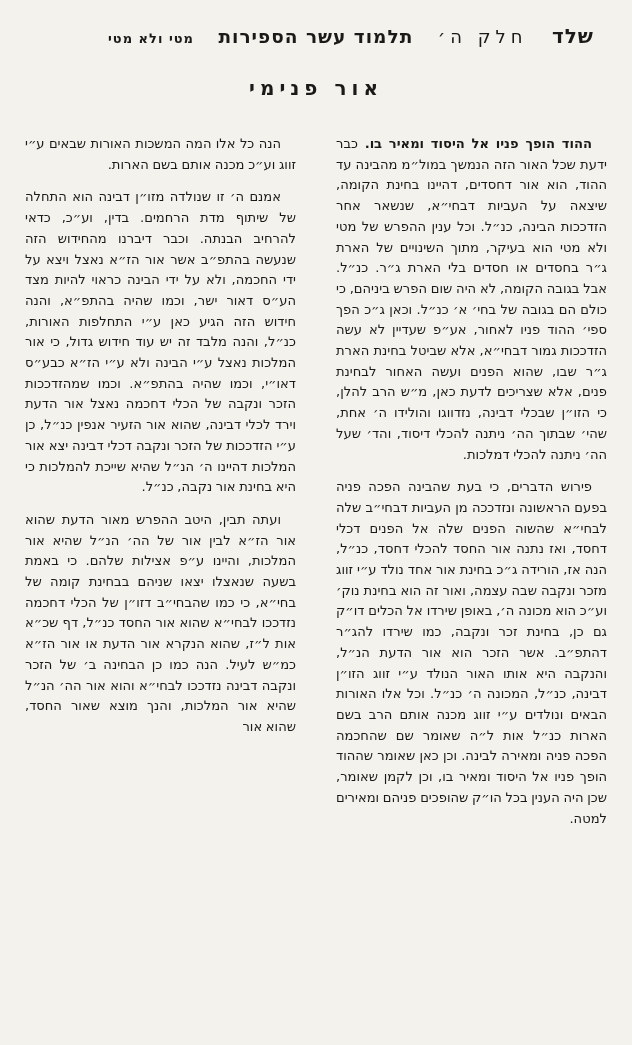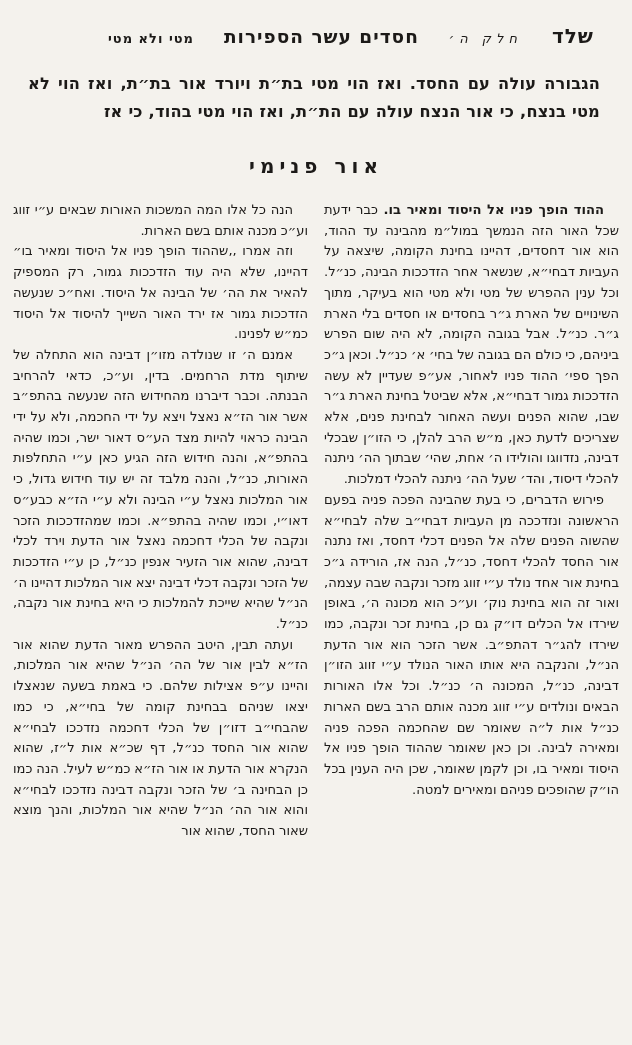--- a/index.html
+++ b/index.html
@@ -18,21 +18,21 @@
     overflow: hidden;
   }
   
   .page-header {
     display: flex;
     align-items: baseline;
     justify-content: space-between;
     padding: 24px 38px 0 108px;
   }
   .page-number { font-weight: bold; font-size: 20px; letter-spacing: 1px; }
-  .part-label  { font-size: 13px; letter-spacing: 5px; font-style: italic; }
+  .part-label  { font-size: 18px; letter-spacing: 5px; }
   .book-title  { font-weight: bold; font-size: 18.5px; letter-spacing: 1px; }
   .section-label { font-size: 13px; letter-spacing: 1px; font-weight: bold; }
   
   .intro {
     margin: 22px 32px 0 28px;
     font-weight: bold;
     font-size: 16.2px;
     line-height: 28px;
     text-align: justify;
     letter-spacing: 0.2px;
@@ -49,66 +49,62 @@
   .columns {
     display: flex;
     gap: 16px;
     margin-top: 22px;
     padding: 0 13px;
     height: 840px;
     overflow: hidden;
   }
   .column { flex: 1 1 0; }
   .column p {
-    margin: 0;
+    margin: 12px;
     font-size: 13.1px;
     line-height: 20.7px;
     text-align: justify;
     text-indent: 15px;
     word-spacing: -0.5px;
   }
   .para-lead { font-weight: bold; }
   .para-lead:empty { display: none; }
   .para-lead::after { content: " "; }
 </style>
 </head>
 <body>
 
 <div class="page">
 
   <div class="page-header">
     <span class="page-number">שלד</span>
     <span class="part-label">חלק ה׳</span>
-    <span class="book-title">חסדים עשר הספירות</span>
+    <span class="book-title">תלמוד עשר הספירות</span>
     <span class="section-label">מטי ולא מטי</span>
   </div>
 
-  <p class="intro">הגבורה עולה עם החסד. ואז הוי מטי בת״ת ויורד אור בת״ת, ואז הוי לא מטי בנצח, כי אור הנצח עולה עם הת״ת, ואז הוי מטי בהוד, כי אז</p>
 
   <div class="inner-light-heading">אור פנימי</div>
 
   <div class="columns">
 
     <div class="column">
       <p>
         <span class="para-lead">ההוד הופך פניו אל היסוד ומאיר בו.</span><span>כבר ידעת שכל האור הזה הנמשך במול״מ מהבינה עד ההוד, הוא אור דחסדים, דהיינו בחינת הקומה, שיצאה על העביות דבחי״א, שנשאר אחר הזדככות הבינה, כנ״ל. וכל ענין ההפרש של מטי ולא מטי הוא בעיקר, מתוך השינויים של הארת ג״ר בחסדים או חסדים בלי הארת ג״ר. כנ״ל. אבל בגובה הקומה, לא היה שום הפרש ביניהם, כי כולם הם בגובה של בחי׳ א׳ כנ״ל. וכאן ג״כ הפך ספי׳ ההוד פניו לאחור, אע״פ שעדיין לא עשה הזדככות גמור דבחי״א, אלא שביטל בחינת הארת ג״ר שבו, שהוא הפנים ועשה האחור לבחינת פנים, אלא שצריכים לדעת כאן, מ״ש הרב להלן, כי הזו״ן שבכלי דבינה, נזדווגו והולידו ה׳ אחת, שהי׳ שבתוך הה׳ ניתנה להכלי דיסוד, והד׳ שעל הה׳ ניתנה להכלי דמלכות.</span>
       </p>
       <p>
         <span>פירוש הדברים, כי בעת שהבינה הפכה פניה בפעם הראשונה ונזדככה מן העביות דבחי״ב שלה לבחי״א שהשוה הפנים שלה אל הפנים דכלי דחסד, ואז נתנה אור החסד להכלי דחסד, כנ״ל, הנה אז, הורידה ג״כ בחינת אור אחד נולד ע״י זווג מזכר ונקבה שבה עצמה, ואור זה הוא בחינת נוק׳ וע״כ הוא מכונה ה׳, באופן שירדו אל הכלים דו״ק גם כן, בחינת זכר ונקבה, כמו שירדו להג״ר דהתפ״ב. אשר הזכר הוא אור הדעת הנ״ל, והנקבה היא אותו האור הנולד ע״י זווג הזו״ן דבינה, כנ״ל, המכונה ה׳ כנ״ל. וכל אלו האורות הבאים ונולדים ע״י זווג מכנה אותם הרב בשם הארות כנ״ל אות ל״ה שאומר שם שהחכמה הפכה פניה ומאירה לבינה. וכן כאן שאומר שההוד הופך פניו אל היסוד ומאיר בו, וכן לקמן שאומר, שכן היה הענין בכל הו״ק שהופכים פניהם ומאירים למטה.</span>
       </p>
     </div>
 
     <div class="column">
       <p>
         <span>הנה כל אלו המה המשכות האורות שבאים ע״י זווג וע״כ מכנה אותם בשם הארות.</span>
       </p>
       <p>
-        <span>וזה אמרו ,,שההוד הופך פניו אל היסוד ומאיר בו״ דהיינו, שלא היה עוד הזדככות גמור, רק המספיק להאיר את הה׳ של הבינה אל היסוד. ואח״כ שנעשה הזדככות גמור אז ירד האור השייך להיסוד אל היסוד כמ״ש לפנינו.</span>
-      </p>
-      <p>
         <span>אמנם ה׳ זו שנולדה מזו״ן דבינה הוא התחלה של שיתוף מדת הרחמים. בדין, וע״כ, כדאי להרחיב הבנתה. וכבר דיברנו מהחידוש הזה שנעשה בהתפ״ב אשר אור הז״א נאצל ויצא על ידי החכמה, ולא על ידי הבינה כראוי להיות מצד הע״ס דאור ישר, וכמו שהיה בהתפ״א, והנה חידוש הזה הגיע כאן ע״י התחלפות האורות, כנ״ל, והנה מלבד זה יש עוד חידוש גדול, כי אור המלכות נאצל ע״י הבינה ולא ע״י הז״א כבע״ס דאו״י, וכמו שהיה בהתפ״א. וכמו שמהזדככות הזכר ונקבה של הכלי דחכמה נאצל אור הדעת וירד לכלי דבינה, שהוא אור הזעיר אנפין כנ״ל, כן ע״י הזדככות של הזכר ונקבה דכלי דבינה יצא אור המלכות דהיינו ה׳ הנ״ל שהיא שייכת להמלכות כי היא בחינת אור נקבה, כנ״ל.</span>
       </p>
       <p>
         <span>ועתה תבין, היטב ההפרש מאור הדעת שהוא אור הז״א לבין אור של הה׳ הנ״ל שהיא אור המלכות, והיינו ע״פ אצילות שלהם. כי באמת בשעה שנאצלו יצאו שניהם בבחינת קומה של בחי״א, כי כמו שהבחי״ב דזו״ן של הכלי דחכמה נזדככו לבחי״א שהוא אור החסד כנ״ל, דף שכ״א אות ל״ז, שהוא הנקרא אור הדעת או אור הז״א כמ״ש לעיל. הנה כמו כן הבחינה ב׳ של הזכר ונקבה דבינה נזדככו לבחי״א והוא אור הה׳ הנ״ל שהיא אור המלכות, והנך מוצא שאור החסד, שהוא אור</span>
       </p>
     </div>
 
   </div>
 </div>
 

